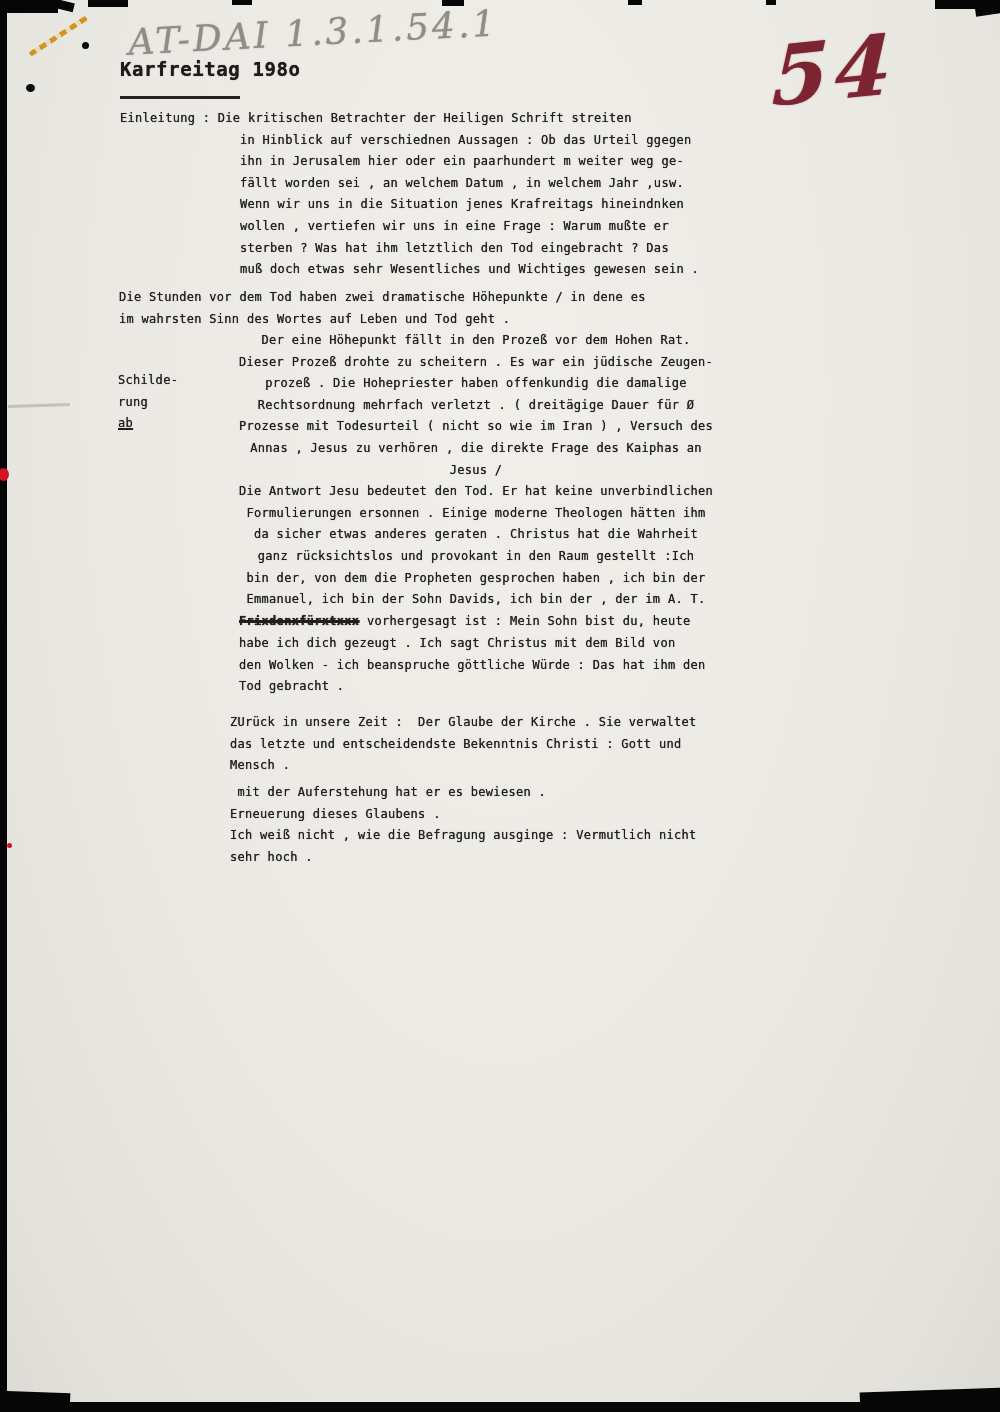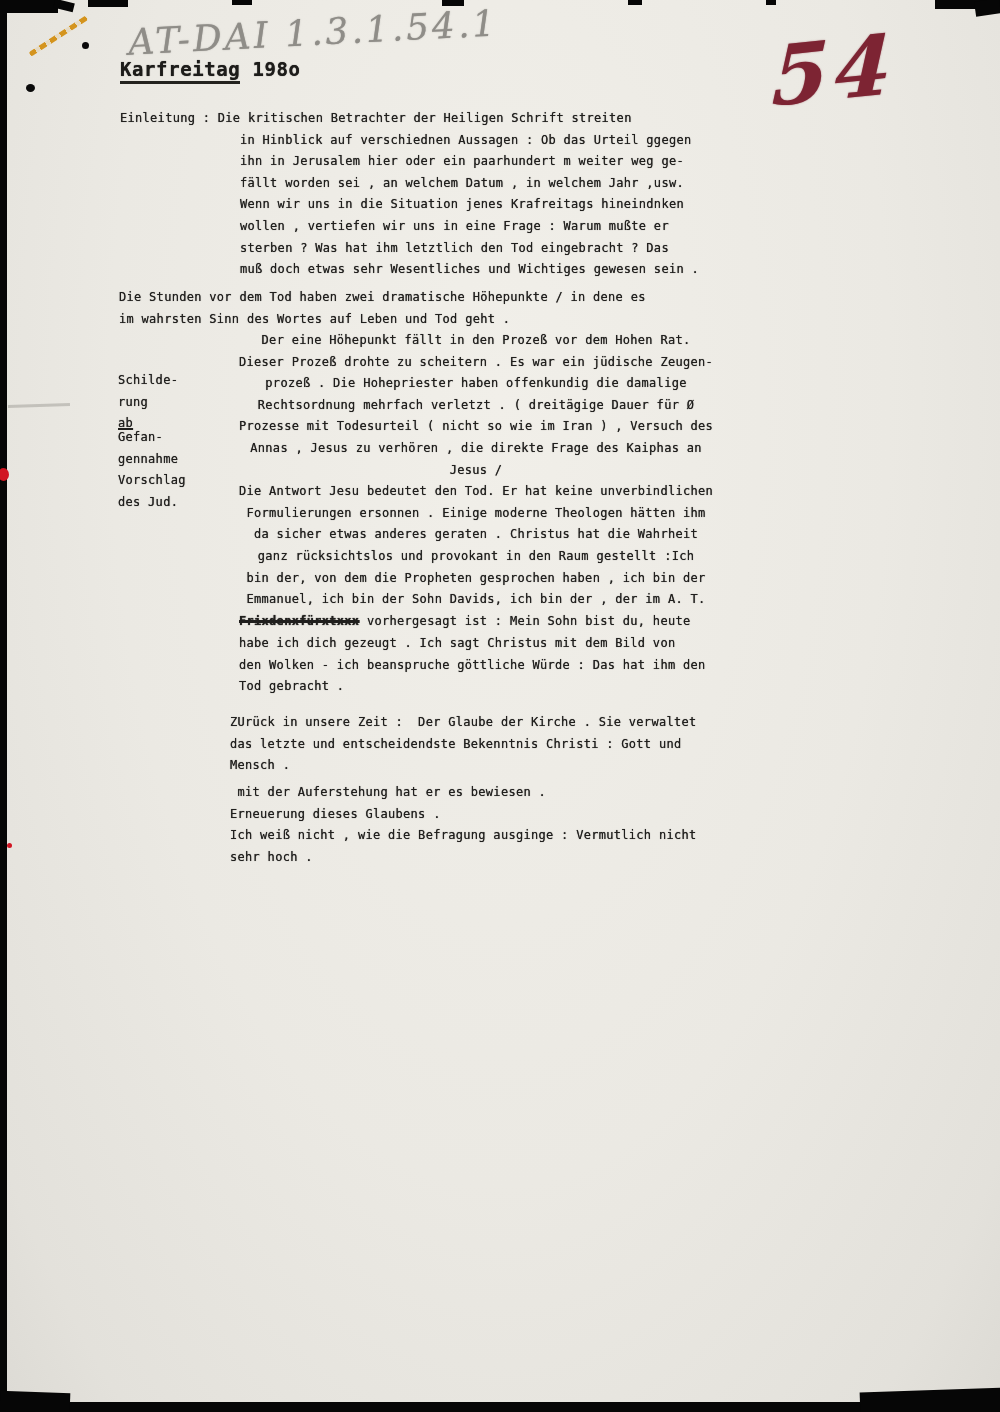--- a/index.html
+++ b/index.html
@@ -29,21 +29,21 @@
     text-shadow:0 0 1.1px rgba(15,14,12,0.95);
     font-weight:bold;
   }
   .u { text-decoration:underline; text-decoration-thickness:2px; }
   .title-block {
     position:absolute; left:120px; top:58px;
     font-size:19px; font-weight:bold; letter-spacing:0.6px;
     color:#1d1c1a; text-shadow:0 0 0.8px rgba(20,19,17,0.9);
     white-space:pre;
   }
-  .title-main { border-bottom:3px solid #24231f; padding-bottom:1px; }
+  .title-main { border-bottom:3px solid #24231f; padding-bottom:16px; }
   
   .pencil {
     position:absolute; left:128px; top:12px;
     font-family:"DejaVu Serif","Liberation Serif",serif;
     font-style:italic; font-size:36px; letter-spacing:3px;
     color:#8f8d88; transform:rotate(-3deg);
     text-shadow:0 0 1.2px rgba(140,138,132,0.8);
     white-space:pre;
   }
   
@@ -110,24 +110,20 @@
 wollen , vertiefen wir uns in eine Frage : Warum mußte er
 sterben ? Was hat ihm letztlich den Tod eingebracht ? Das
 muß doch etwas sehr Wesentliches und Wichtiges gewesen sein .</div>
 
   <div class="tw" style="left:119px;top:287px;">Die Stunden vor dem Tod haben zwei dramatische Höhepunkte / in dene es
 im wahrsten Sinn des Wortes auf Leben und Tod geht .</div>
 
   <div class="tw" style="left:118px;top:370px;">Schilde-
 rung</div>
   <div class="tw u" style="left:118px;top:413px;">ab</div>
-  <div class="tw" style="left:118px;top:427px;">Gefan-
-gennahme
-Vorschlag
-des Jud.</div>
 
   <div class="tw" style="left:239px;top:330px;text-align:center;">Der eine Höhepunkt fällt in den Prozeß vor dem Hohen Rat.
 Dieser Prozeß drohte zu scheitern . Es war ein jüdische Zeugen-
 prozeß . Die Hohepriester haben offenkundig die damalige
 Rechtsordnung mehrfach verletzt . ( dreitägige Dauer für Ø
 Prozesse mit Todesurteil ( nicht so wie im Iran ) , Versuch des
 Annas , Jesus zu verhören , die direkte Frage des Kaiphas an
 Jesus /
 Die Antwort Jesu bedeutet den Tod. Er hat keine unverbindlichen
 Formulierungen ersonnen . Einige moderne Theologen hätten ihm

